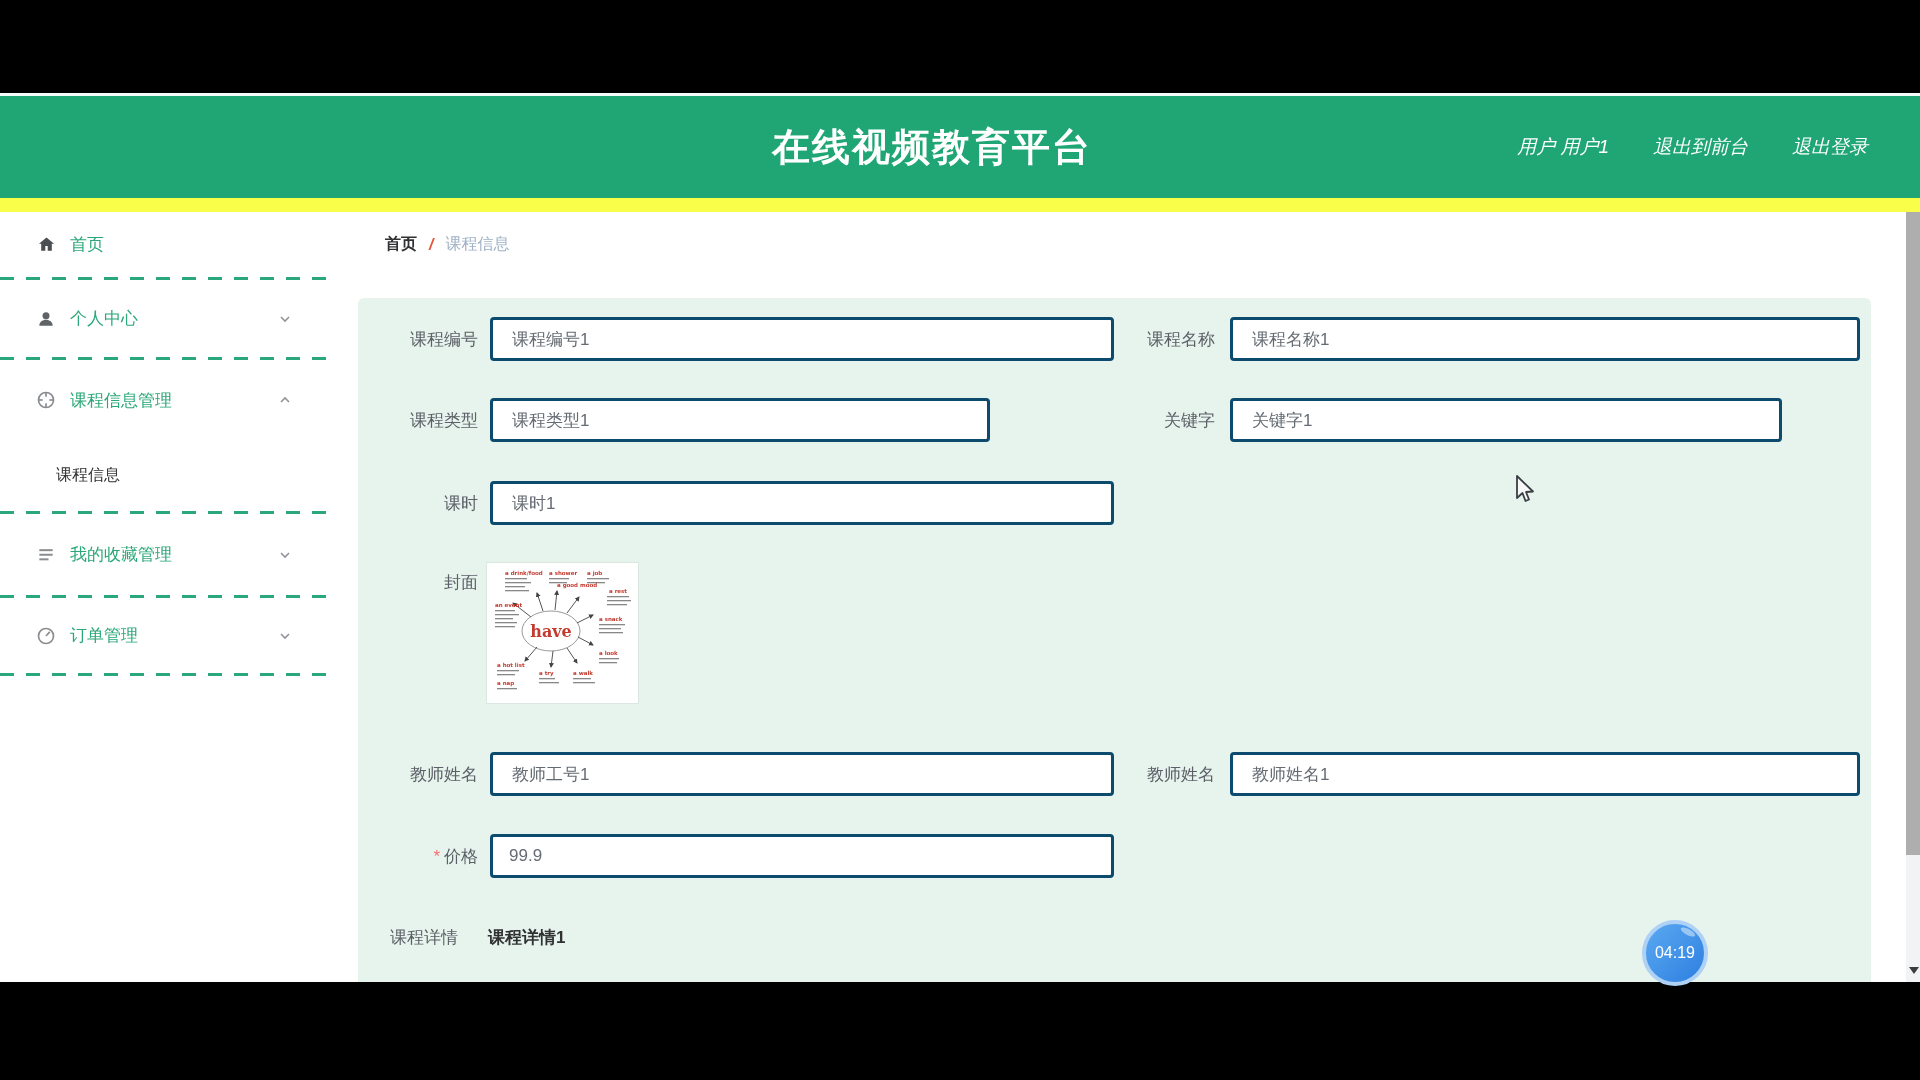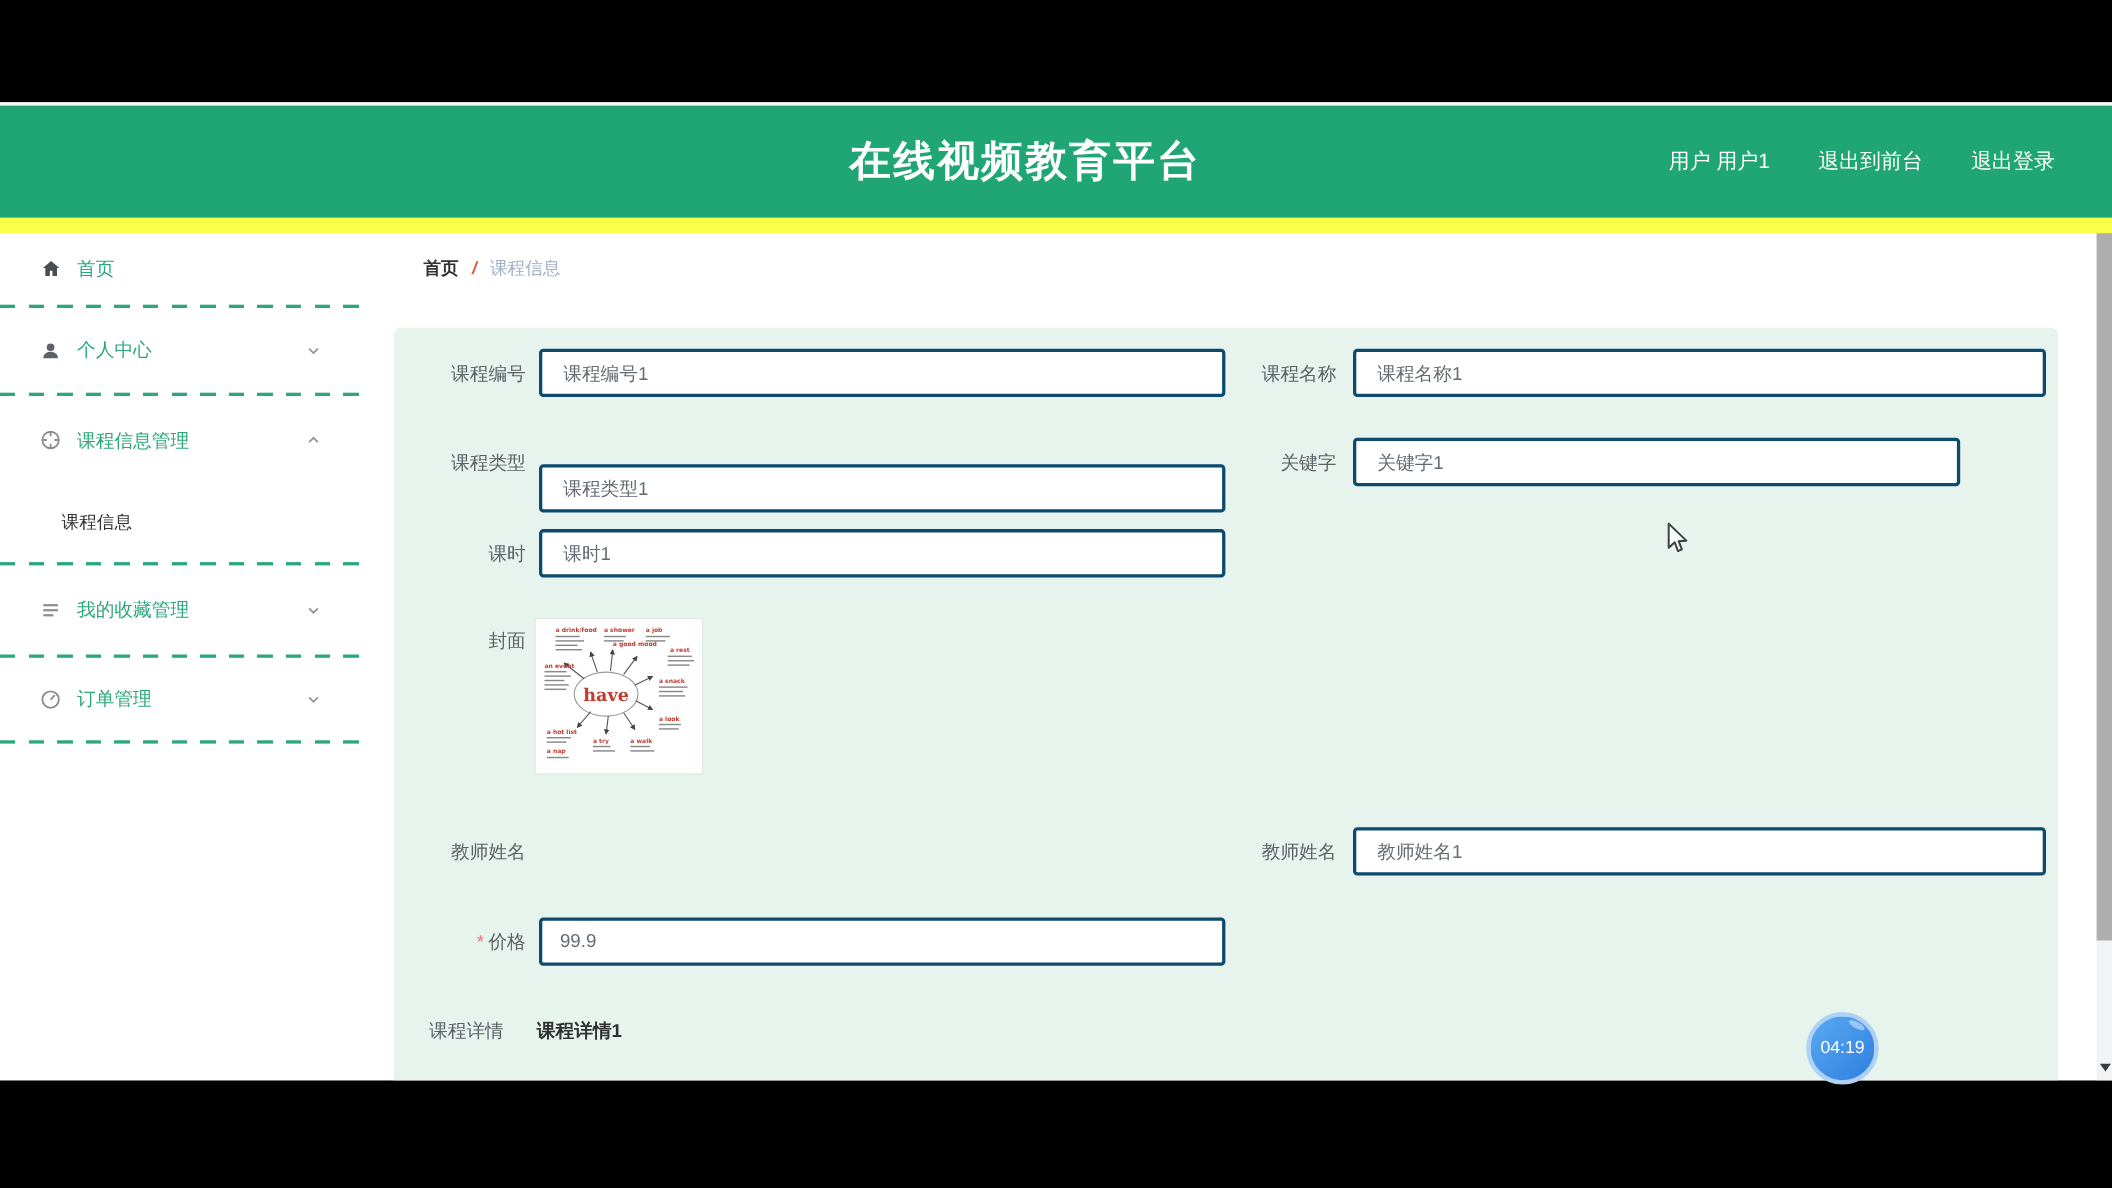--- a/index.html
+++ b/index.html
@@ -5,21 +5,21 @@
   html,body{margin:0;padding:0;background:#000;}
   .stage{position:relative;width:1920px;height:1080px;background:#000;overflow:hidden;
          font-family:"Liberation Sans","DejaVu Sans",sans-serif;}
   .app{position:absolute;left:0;top:93px;width:1920px;height:889px;background:#fff;}
 
   
   .topline{position:absolute;left:0;top:0;width:100%;height:3px;background:#f4fbf8;}
   .header{position:absolute;left:0;top:3px;width:100%;height:102px;background:#1fa674;}
   .header-title{position:absolute;left:calc(50% - 28px);top:50%;transform:translate(-50%,-50%);
                 color:#fff;font-size:38px;font-weight:bold;letter-spacing:2px;white-space:nowrap;}
-  .header-links{position:absolute;right:52px;top:0;height:100%;display:flex;align-items:center;gap:44px;}
+  .header-links{position:absolute;right:52px;top:0;height:100%;display:flex;align-items:center;gap:44px;font-style:italic;}
   .header-link{color:#fff;font-size:19px;white-space:nowrap;cursor:pointer;}
   .yellowbar{position:absolute;left:0;top:105px;width:100%;height:14px;background:#f9ff49;}
 
   
   .bodyrow{position:absolute;left:0;top:119px;right:0;bottom:0;background:#fff;}
 
   
   .sidebar{position:absolute;left:0;top:0;width:330px;bottom:0;background:#fff;}
   .side-item{position:relative;display:flex;align-items:center;padding-left:36px;box-sizing:border-box;}
   .side-item .ic{width:20px;height:20px;margin-right:14px;flex:0 0 auto;display:flex;align-items:center;justify-content:center;}
@@ -178,21 +178,21 @@
         </div>
 
         <div class="panel">
 
           <div class="f-label" style="left:-10px;top:19px;">课程编号</div>
           <div class="f-input" style="left:132px;top:19px;width:624px;">课程编号1</div>
           <div class="f-label" style="left:727px;top:19px;">课程名称</div>
           <div class="f-input" style="left:872px;top:19px;width:630px;">课程名称1</div>
 
           <div class="f-label" style="left:-10px;top:100px;">课程类型</div>
-          <div class="f-input" style="left:132px;top:100px;width:624px;margin-top:24px;">课程类型1</div>
+          <div class="f-input" style="left:132px;top:100px;width:500px;">课程类型1</div>
           <div class="f-label" style="left:727px;top:100px;">关键字</div>
           <div class="f-input" style="left:872px;top:100px;width:552px;">关键字1</div>
 
           <div class="f-label" style="left:-10px;top:183px;text-align:right;">课时</div>
           <div class="f-input" style="left:132px;top:183px;width:624px;">课时1</div>
 
           <div class="f-label" style="left:-10px;top:262px;">封面</div>
           <div class="cover-img">
             <svg width="151" height="140" viewBox="0 0 151 140">
               <rect width="151" height="140" fill="#ffffff"></rect>
@@ -251,20 +251,21 @@
                 <rect x="8" y="47" width="20" height="1.3" fill="#888"></rect>
                   <rect x="8" y="51" width="24" height="1.3" fill="#888"></rect>
                 <rect x="8" y="55" width="18" height="1.3" fill="#888"></rect>
                   <rect x="8" y="59" width="22" height="1.3" fill="#888"></rect>
                 <rect x="8" y="63" width="20" height="1.3" fill="#888"></rect>
               </g>
             </svg>
           </div>
 
           <div class="f-label" style="left:-10px;top:454px;">教师姓名</div>
+          <div class="f-input" style="left:132px;top:454px;width:624px;">教师工号1</div>
           <div class="f-label" style="left:727px;top:454px;">教师姓名</div>
           <div class="f-input" style="left:872px;top:454px;width:630px;">教师姓名1</div>
 
           <div class="f-label" style="left:-10px;top:536px;"><span class="req">*</span><span>价格</span></div>
           <div class="f-input" style="left:132px;top:536px;width:624px;padding-left:16px;">99.9</div>
 
           <div class="f-label" style="left:-30px;top:617px;">课程详情</div>
           <div class="detail-val" style="left:130px;top:617px;">课程详情1</div>
 
         </div>

